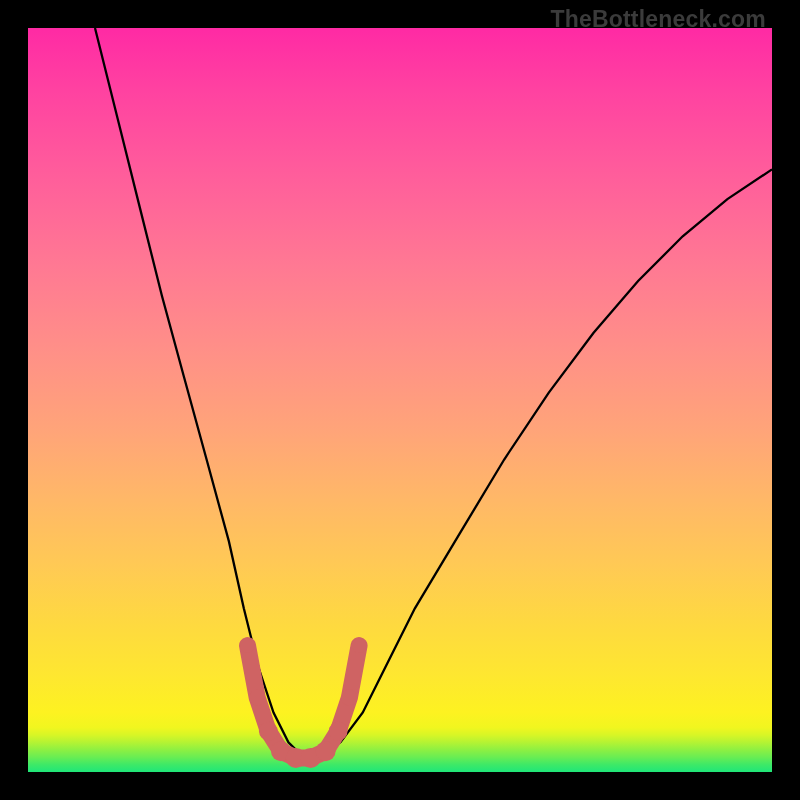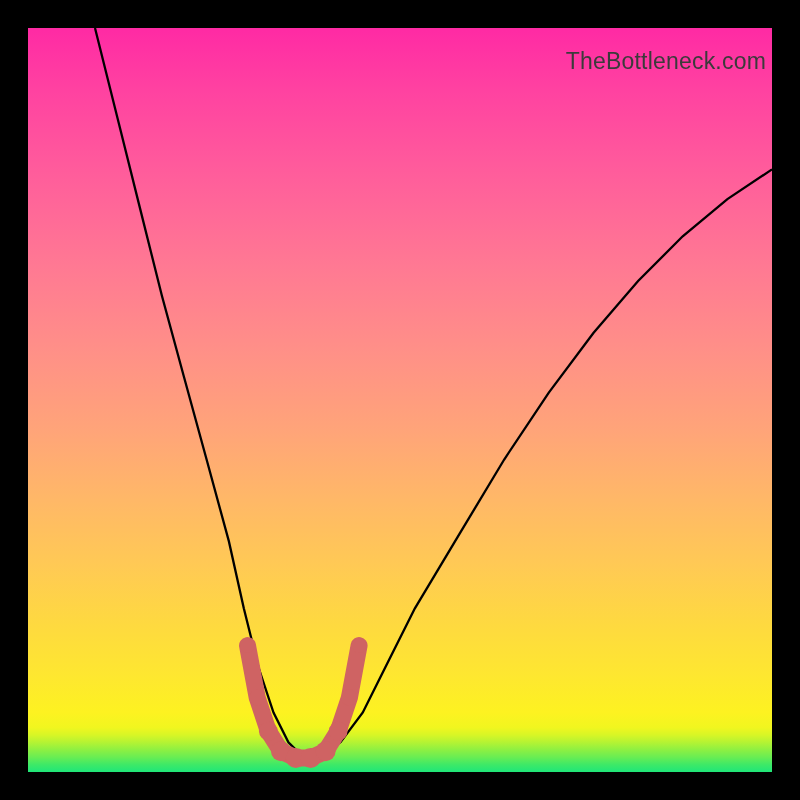--- a/index.html
+++ b/index.html
@@ -44,25 +44,24 @@
       #ff41a1 92%,
       #ff2aa4 100%
     );
   }
   .watermark {
     position: absolute;
     top: 6px;
     right: 34px;
     color: #3b3b3b;
     font-size: 23px;
-    font-weight: 400;
+    font-weight: 700;
     letter-spacing: 0.2px;
     pointer-events: none;
     user-select: none;
-    margin-top: 42px;
   }
   svg.curve {
     position: absolute;
     left: 28px;
     top: 28px;
     width: 744px;
     height: 744px;
     overflow: visible;
     pointer-events: none;
   }

